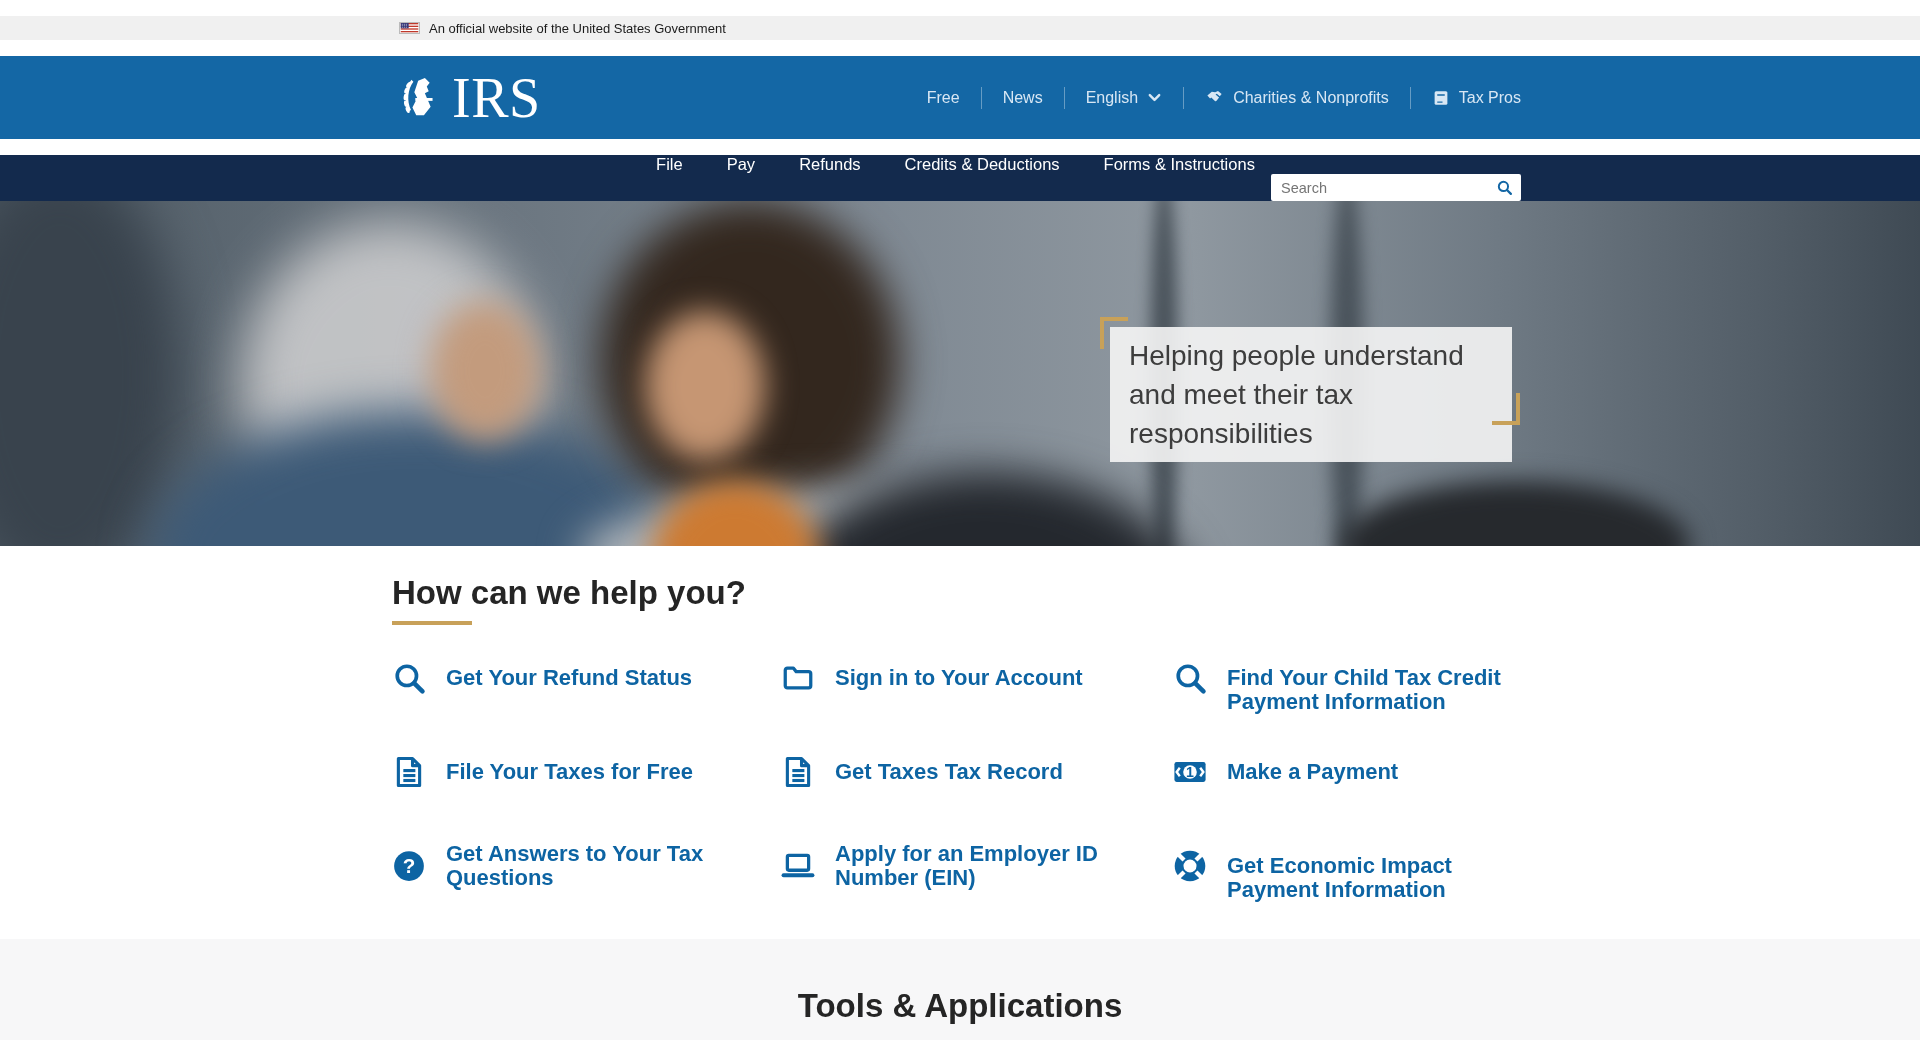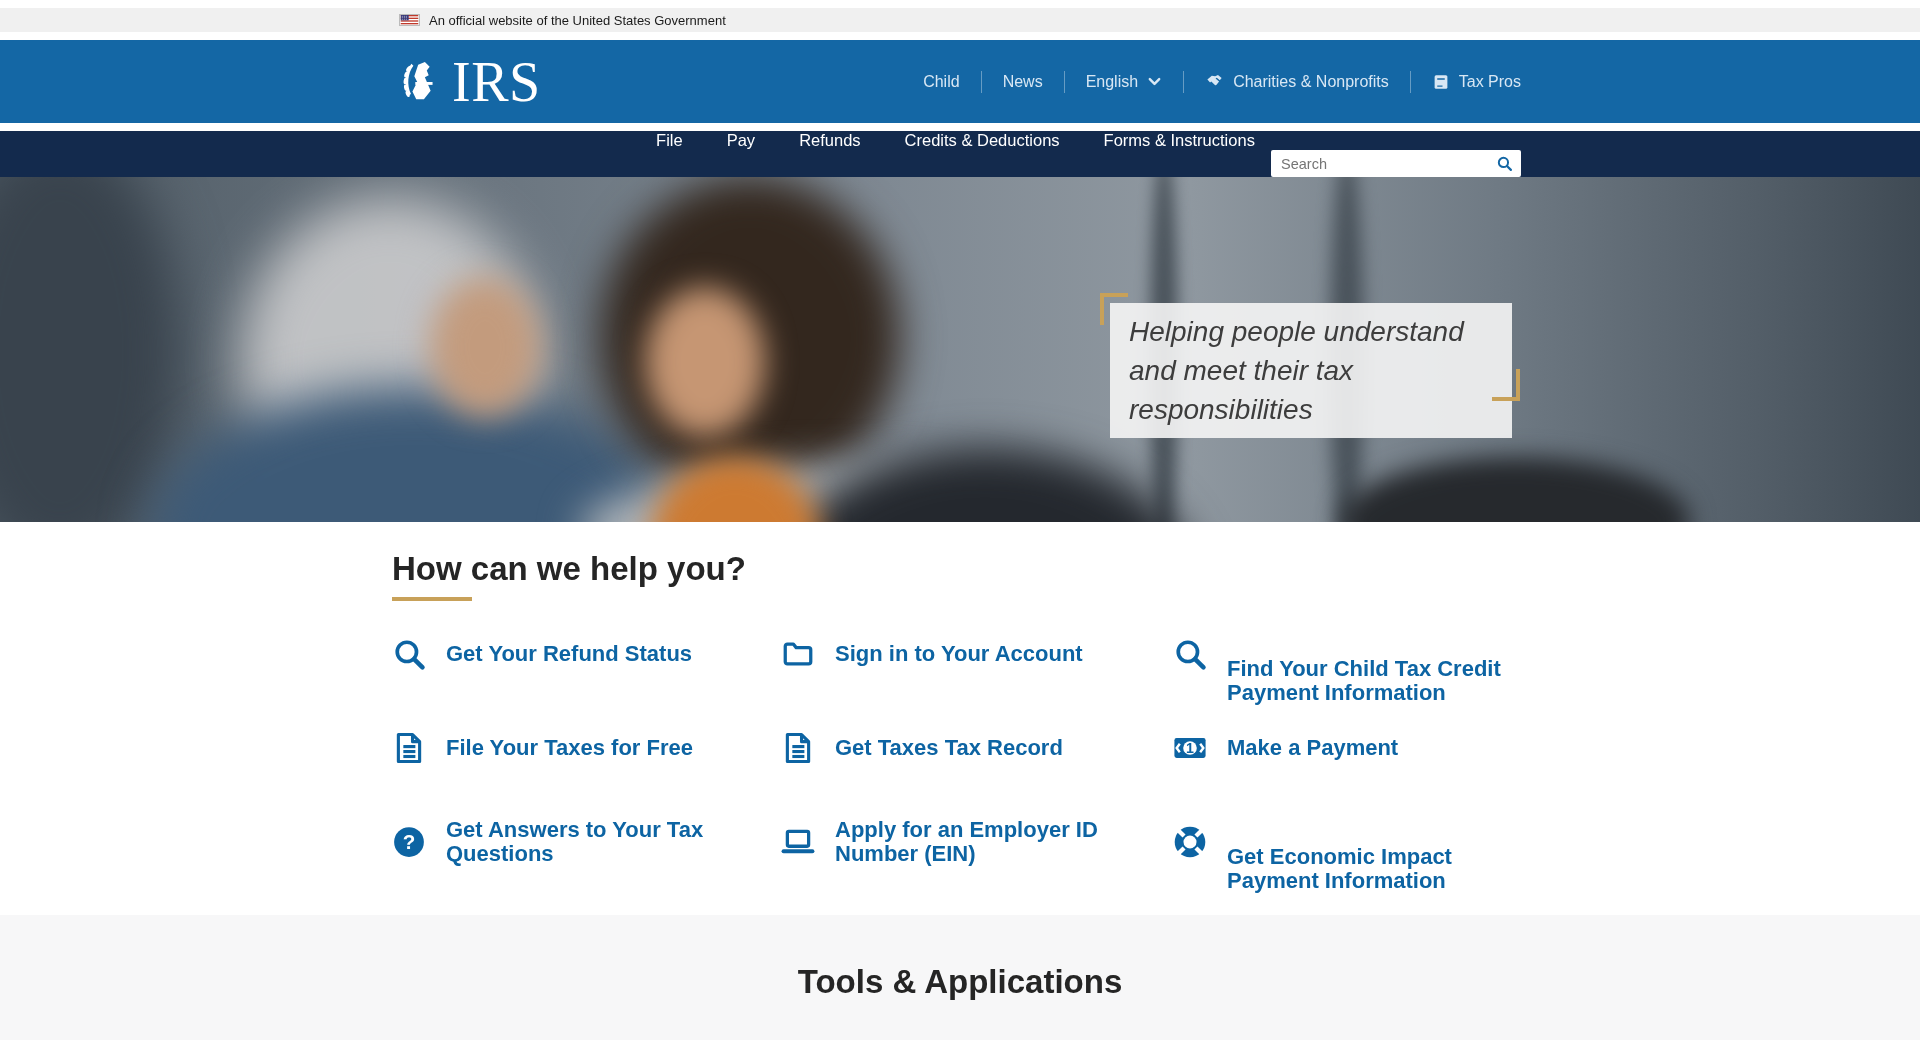--- a/index.html
+++ b/index.html
@@ -1,18 +1,18 @@
 <!DOCTYPE html>
 <html><head>
 <meta charset="utf-8">
 <style>
   * { box-sizing: border-box; margin: 0; padding: 0; }
   html,body { width:1920px; height:1040px; overflow:hidden; background:#fff;
     font-family:"Liberation Sans", sans-serif; }
-  .container { width:1122px; margin:8px auto; }
+  .container { width:1122px; margin:16px auto; }
 
   
   .gov-banner { height:24px; background:#f0f0f0; }
   .gov-banner .container { height:100%; display:flex; align-items:center; gap:9px; }
   .gov-banner .flag { width:21px; height:12px; border:1px solid #bbb; display:block; }
   .gov-banner span { font-size:13px; color:#1b1b1b; }
 
   
   .header { height:83px; background:#1467a5; }
   .header .container { height:100%; display:flex; align-items:center; justify-content:space-between; }
@@ -34,21 +34,21 @@
   .searchbox { margin-left:auto; width:250px; height:27px; background:#fff; border-radius:2px;
     display:flex; align-items:center; overflow:hidden; }
   .searchbox input { flex:1; border:none; outline:none; font-size:14.5px; padding:0 10px; color:#555;
     font-family:"Liberation Sans", sans-serif; }
   .searchbox input::placeholder { color:#757575; }
   .searchbox button { width:34px; height:100%; border:none; background:none; color:#1467a5;
     display:flex; align-items:center; justify-content:center; cursor:pointer; }
 
   
   .hero { height:345px; position:relative; overflow:hidden;
-    background:linear-gradient(to right,#4e5a64 0%,#6a757f 25%,#7e8892 45%,#8f98a0 62%,#6f7a84 78%,#525d67 92%,#3f4a54 100%);font-style:italic; }
+    background:linear-gradient(to right,#4e5a64 0%,#6a757f 25%,#7e8892 45%,#8f98a0 62%,#6f7a84 78%,#525d67 92%,#3f4a54 100%); }
   .hero .blob { position:absolute; border-radius:50%; }
   .b-stripe1 { left:1150px; top:-30px; width:28px; height:420px; background:#333c44; filter:blur(8px); opacity:.75; border-radius:0; }
   .b-stripe2 { left:1330px; top:-30px; width:34px; height:420px; background:#333c44; filter:blur(9px); opacity:.7; border-radius:0; }
   .b-leftdark { left:-60px; top:-40px; width:240px; height:430px; background:#39434d; filter:blur(26px); border-radius:0; }
   .b-hair-l { left:240px; top:20px; width:300px; height:330px; background:#c6c7c9; filter:blur(26px); opacity:.95; }
   .b-face-l { left:430px; top:100px; width:110px; height:140px; background:#c39b7d; filter:blur(16px); }
   .b-jacket-l { left:150px; top:210px; width:530px; height:290px; background:#3d5a77; filter:blur(24px); }
   .b-hair-r { left:600px; top:0px; width:300px; height:320px; background:#33271e; filter:blur(20px); }
   .b-face-r { left:645px; top:110px; width:120px; height:150px; background:#c69673; filter:blur(15px); }
   .b-orange { left:650px; top:280px; width:170px; height:170px; background:#cd7a31; filter:blur(15px); }
@@ -63,21 +63,21 @@
     border-right:4px solid #c8a159; border-bottom:4px solid #c8a159; }
 
   
   .help { height:393px; background:#fff; }
   .help-inner { margin-left:392px; padding-top:28px; }
   .help h2 { font-size:33px; font-weight:bold; color:#252525; }
   .gold-underline { width:80px; height:4px; background:#c8a159; margin-top:9px; }
   .help-grid { margin-top:36px; display:grid; grid-template-columns:389px 392px 341px; grid-auto-rows:94px; }
   .help-item { display:flex; gap:20px; align-items:center; height:34px; cursor:pointer; }
   .help-item.two { align-items:flex-start; height:auto; }
-  .help-item.two .hlabel { margin-top:20px; max-width:330px; }
+  .help-item.two .hlabel { margin-top:5px; max-width:330px; }
   .help-item svg { width:34px; height:34px; flex:none; color:#0d64a3; }
   .hlabel { font-size:22px; font-weight:bold; color:#0d64a3; line-height:24px; }
 
   
   .tools { height:149px; background:#f7f7f8; text-align:center; overflow:hidden; }
   .tools h2 { padding-top:48px; font-size:33px; font-weight:bold; color:#252525; }
   .cards { margin-top:44px; display:flex; justify-content:center; gap:28px; }
   .card { width:527px; height:40px; background:#fff; border:1px solid #d9d9d9; border-bottom:none; }
 </style>
 </head>
@@ -122,21 +122,21 @@
           <ellipse cx="7" cy="30" rx="3.4" ry="1.7" transform="rotate(-100 7 30)"></ellipse>
           <ellipse cx="9" cy="36.5" rx="3.4" ry="1.7" transform="rotate(-115 9 36.5)"></ellipse>
           <path d="M20 6l7-3 5 5-3 4 2 5-4 2 6 14-7 9h-8l-4-8 5-10-3-6z"></path>
           <rect x="17" y="24" width="18" height="3"></rect>
         </g>
       </svg>
       <span class="logo-text">IRS</span>
     </div>
     <div class="header-links">
       <div class="hlink">
-        <span>Child</span>
+        <span>Free</span>
       </div>
       <div class="hsep"></div>
       <div class="hlink">
         <span>News</span>
       </div>
       <div class="hsep"></div>
       <div class="hlink">
         <span>English</span>
         <svg width="15" height="15" viewBox="0 0 16 16" fill="none" stroke="#d8e7f4" stroke-width="2.6" stroke-linecap="round" stroke-linejoin="round">
           <path d="M3 5.5l5 5 5-5"></path>

